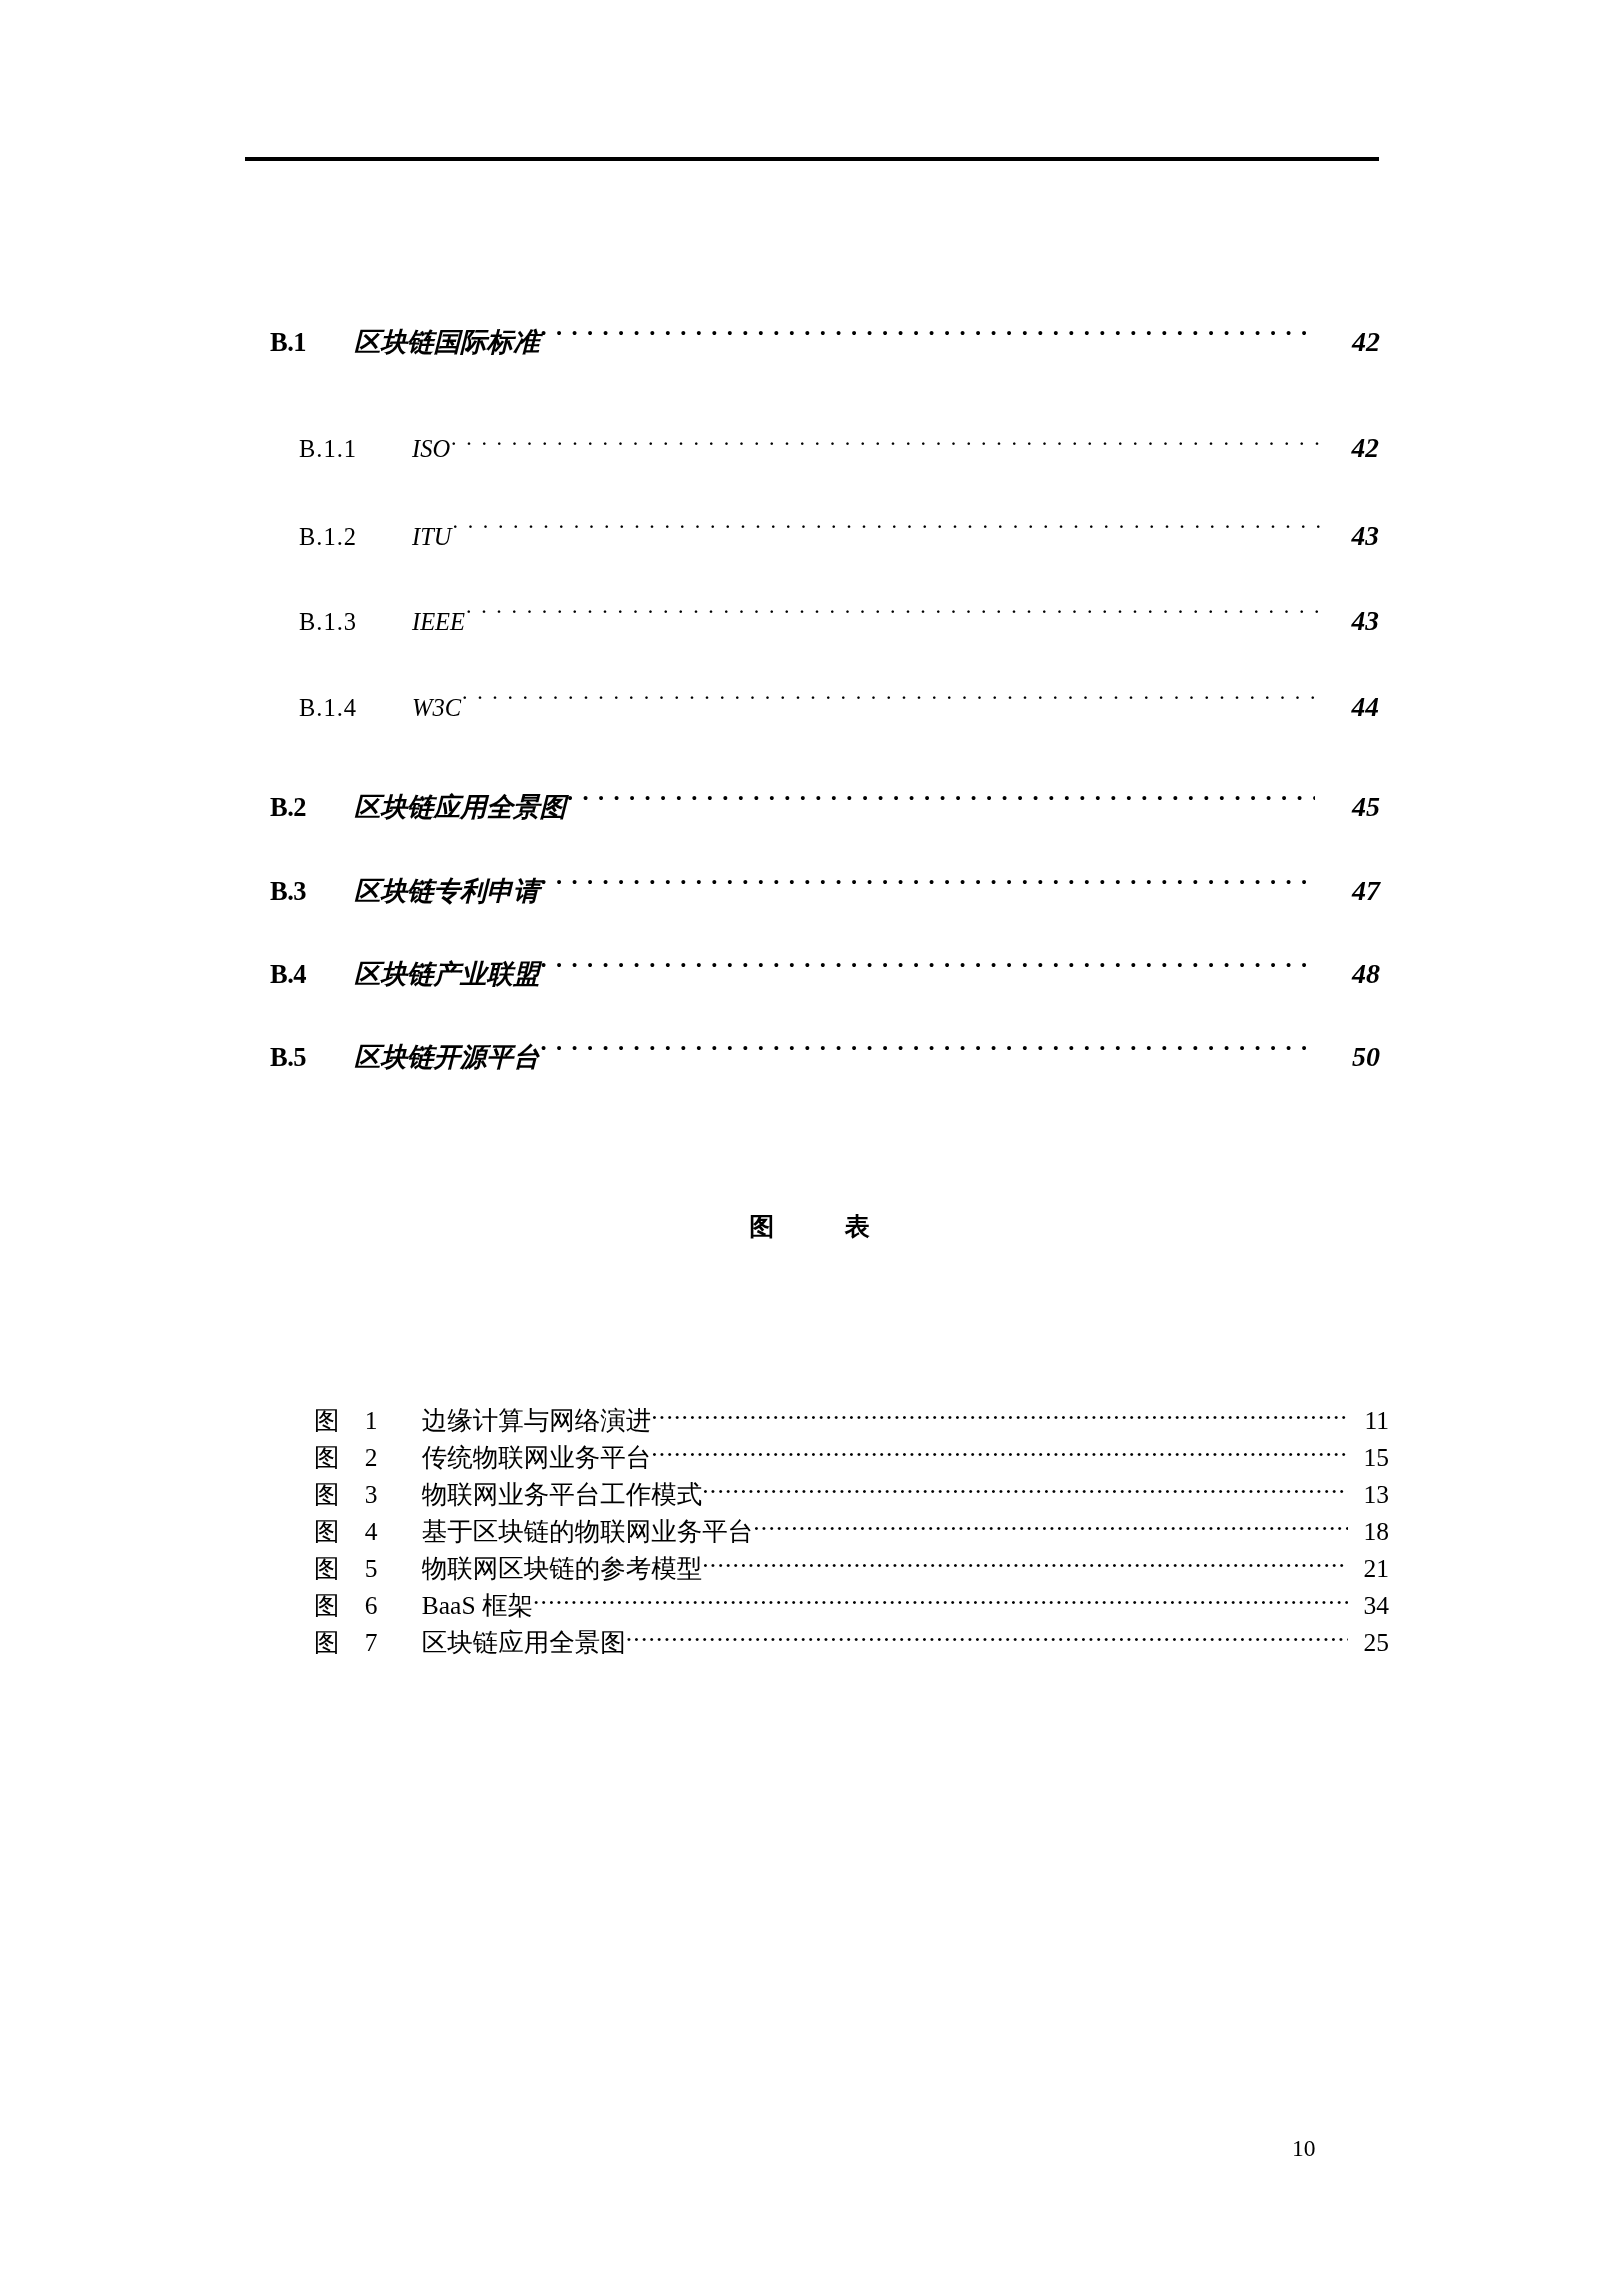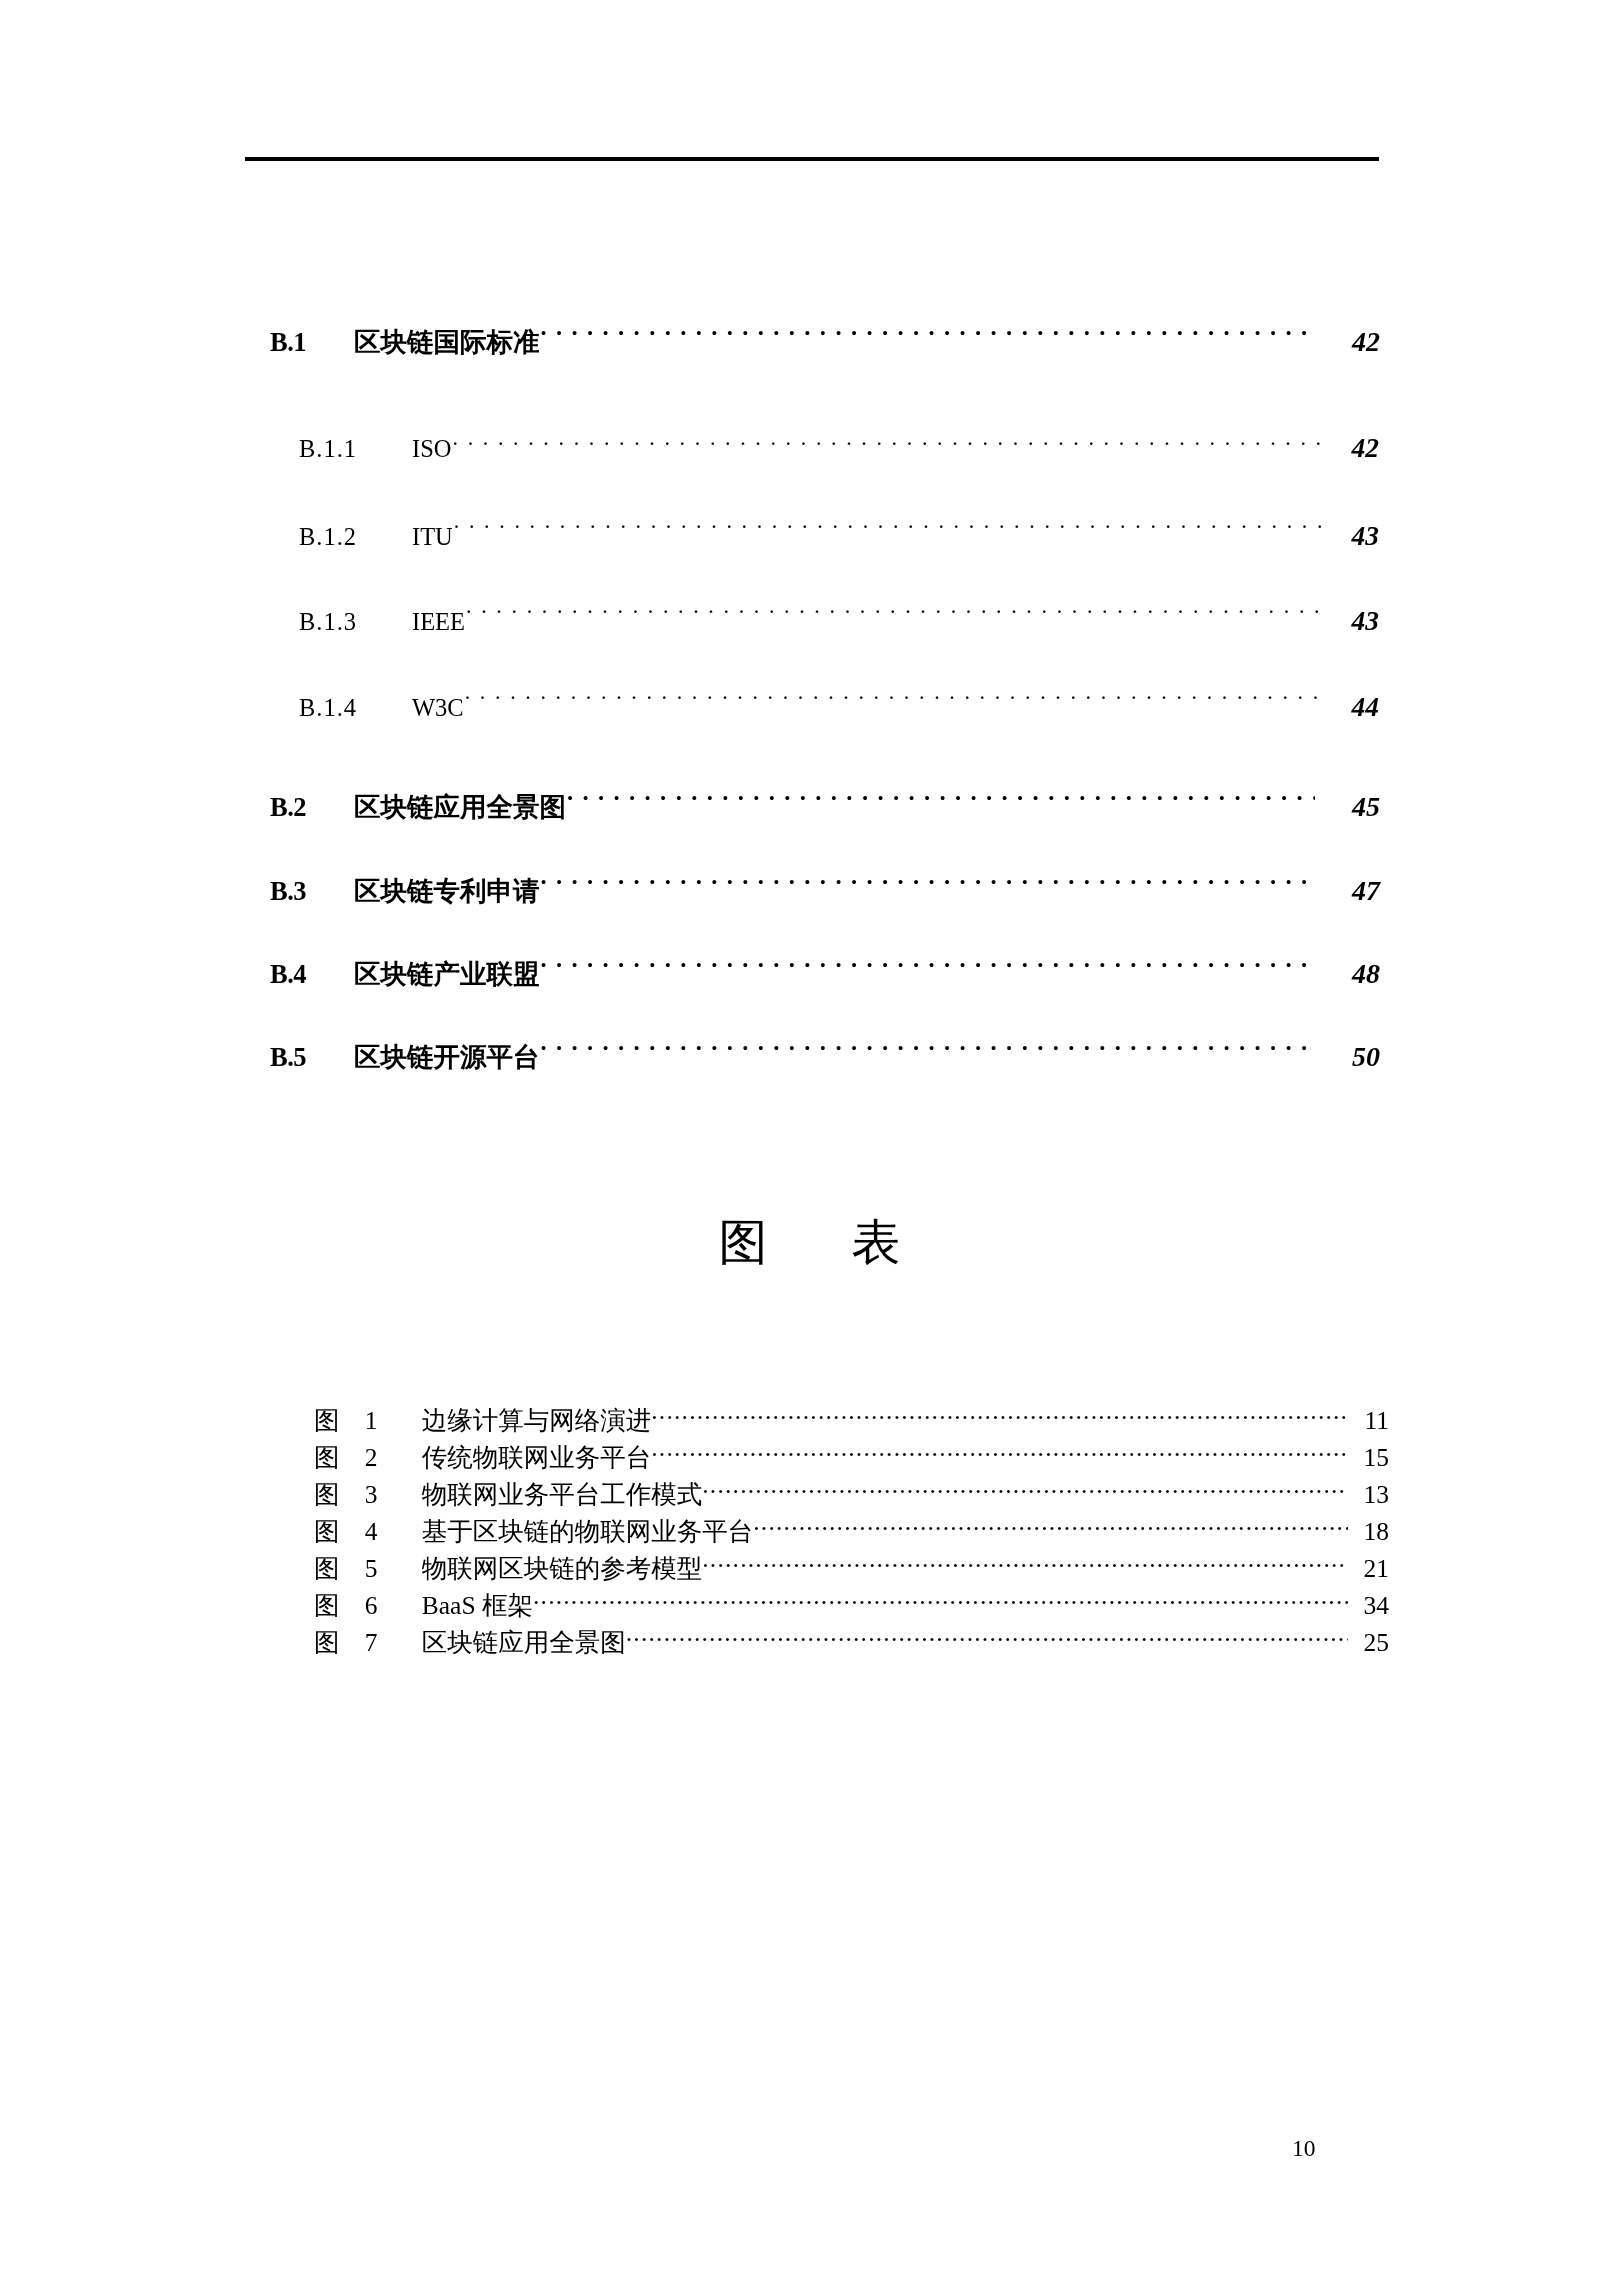--- a/index.html
+++ b/index.html
@@ -33,20 +33,21 @@
     position: absolute;
     display: flex;
     align-items: baseline;
     white-space: nowrap;
   }
   .toc-num {
     flex: 0 0 auto;
   }
   .toc-title {
     flex: 0 0 auto;
+    font-style: italic;
   }
   .toc-dots {
     flex: 1 1 auto;
     overflow: hidden;
     position: relative;
     height: 1em;
   }
   .toc-dots::after {
     content: "·······························································································································································································································································";
     display: block;
@@ -123,22 +124,22 @@
     padding-left: 5.9px;
   }
 
   
   .section-heading {
     position: absolute;
     left: 0;
     width: 1621px;
     text-align: center;
     font-family: "DejaVu Sans", "Liberation Sans", sans-serif;
-    font-weight: normal;
-    font-size: 49px;
+    font-weight: bold;
+    font-size: 25px;
     letter-spacing: 2px;
   }
   .section-heading .gap {
     display: inline-block;
     width: 47px;
   }
 
   
   .fig-list {
     position: absolute;

